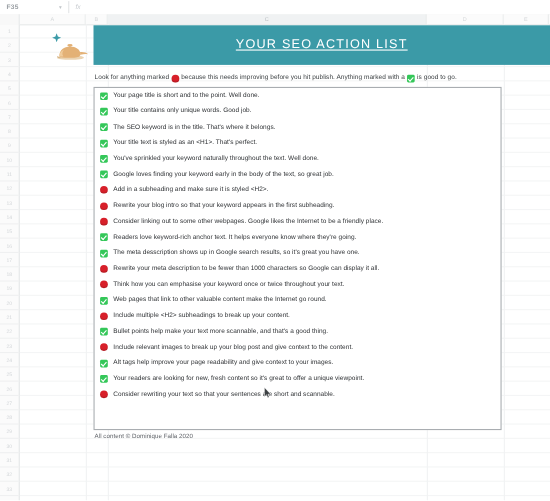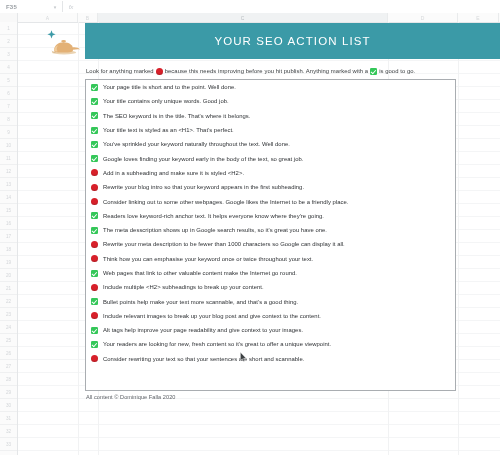--- a/index.html
+++ b/index.html
@@ -164,20 +164,21 @@
     background: #3b9aa7;
     display: flex;
     align-items: center;
     justify-content: center;
   }
   .banner-title {
     color: #ffffff;
     font-size: 11.5px;
     letter-spacing: 1.1px;
     font-weight: normal;
+    text-decoration: underline;
   }
 
   .subtitle {
     position: absolute;
     left: 68px; top: 38px;
     width: 414px; height: 22px;
     display: flex;
     align-items: center;
     font-size: 5.9px;
     color: #3c4043;

